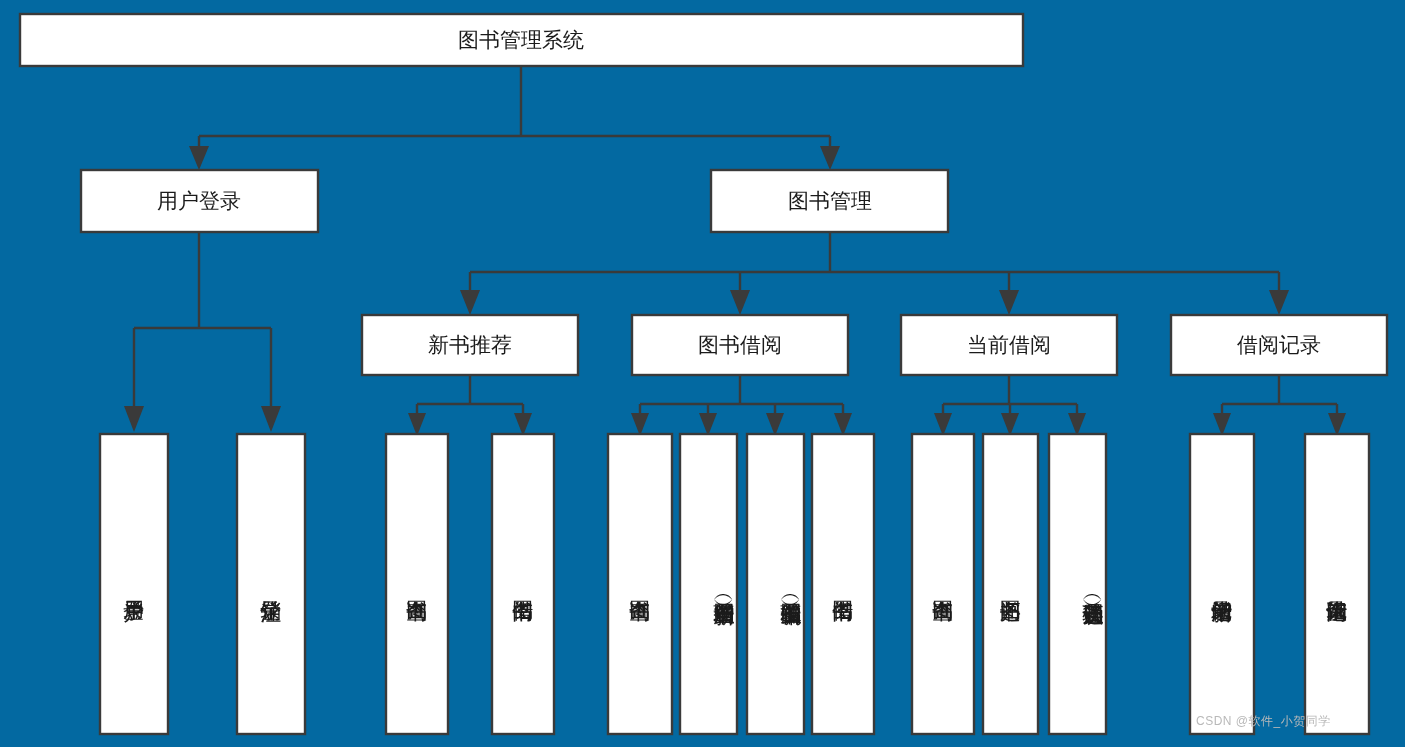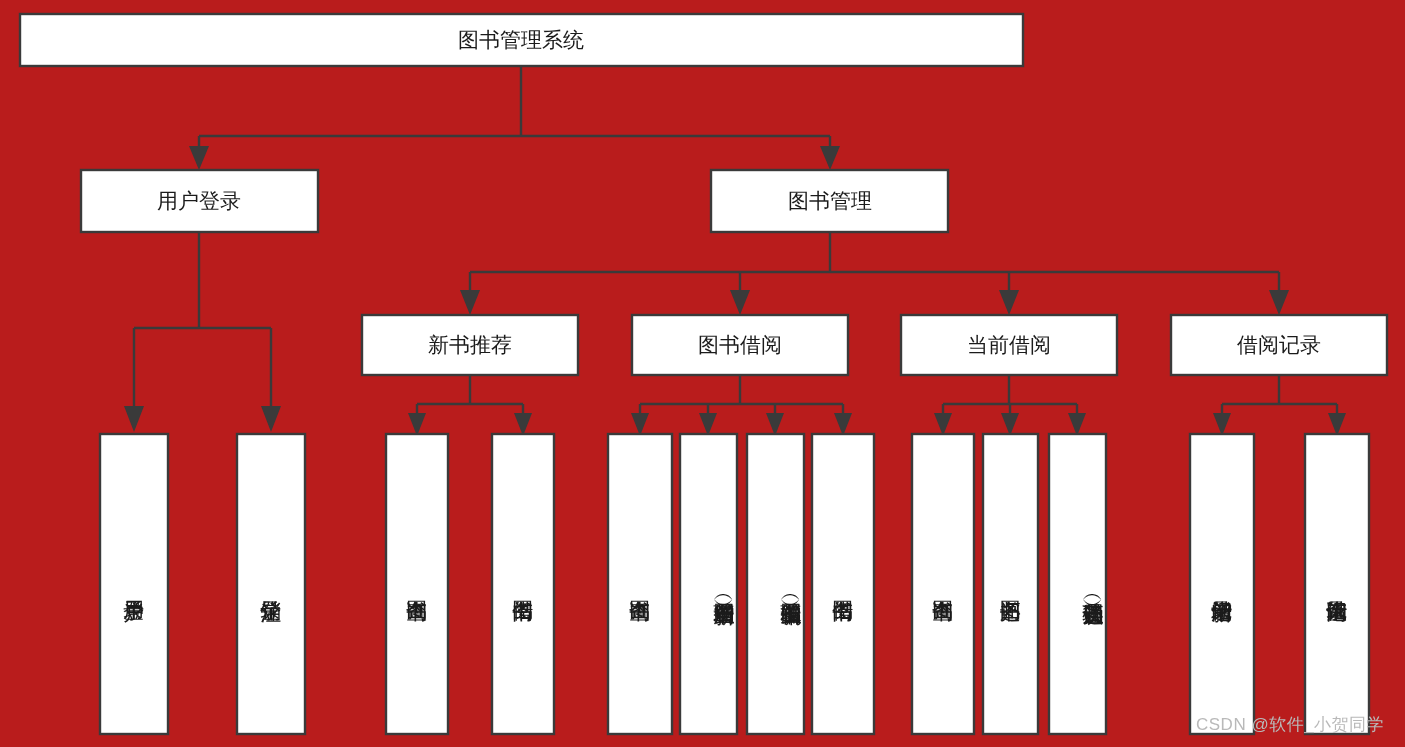--- a/index.html
+++ b/index.html
@@ -7,21 +7,21 @@
     padding: 0;
     background: #ffffff;
   }
   body {
     font-family: "Liberation Sans", "DejaVu Sans", sans-serif;
   }
   #canvas {
     position: relative;
     width: 1405px;
     height: 747px;
-    background: #b91c1c;
+    background: #0369a1;
     overflow: hidden;
   }
   svg.diagram {
     position: absolute;
     top: 0;
     left: 0;
     width: 1405px;
     height: 747px;
   }
   .node-box {
@@ -58,21 +58,21 @@
     display: flex;
     align-items: center;
     justify-content: center;
     text-align: center;
     box-sizing: border-box;
     pointer-events: none;
   }
   .watermark {
     position: absolute;
     font-family: "Liberation Sans", "DejaVu Sans", sans-serif;
-    font-size: 17px;
+    font-size: 12px;
     color: #b9b9b9;
     white-space: nowrap;
     letter-spacing: 0.5px;
   }
 </style>
 </head>
 <body>
 
 <div id="canvas">
 

